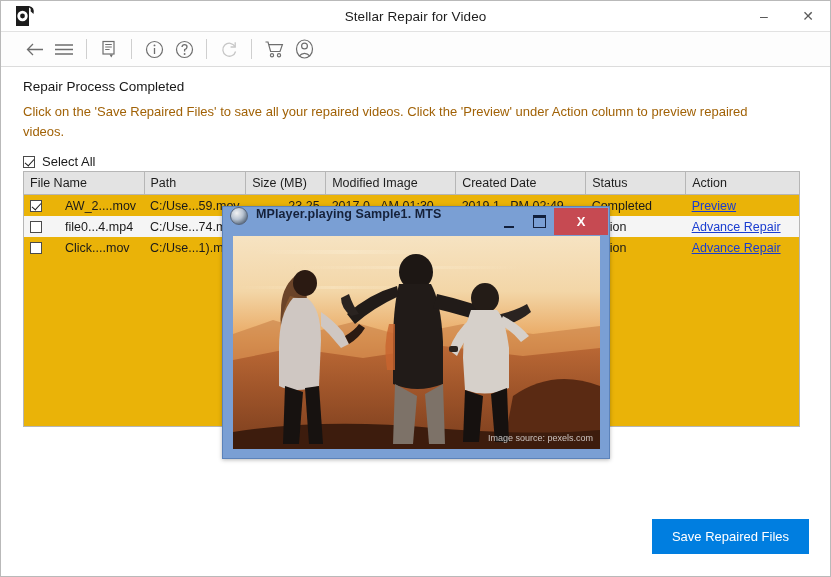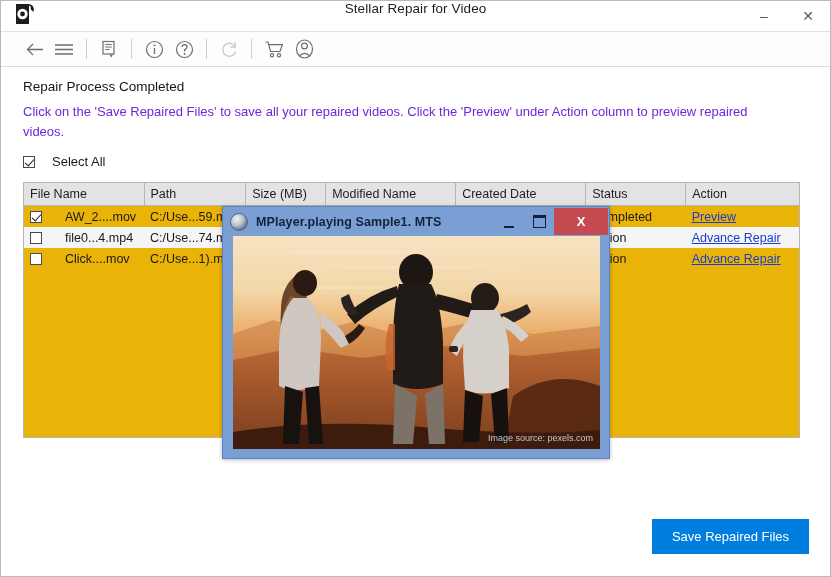--- a/index.html
+++ b/index.html
@@ -18,21 +18,21 @@
     border: 1px solid #b9b9b9;
     overflow: hidden;
   }
 
   
   #titlebar {
     position: relative;
     height: 30px;
     background: #ffffff;
     display: flex;
-    align-items: flex-start;
+    align-items: center;
   }
   #app-logo {
     width: 26px; height: 26px;
     margin-left: 11px;
     flex: 0 0 auto;
     position: relative;
   }
   #app-title {
     position: absolute;
     left: 0; right: 0;
@@ -86,31 +86,31 @@
   
   #content { padding: 12px 30px 0 22px; }
 
   #heading {
     font-size: 13.5px;
     color: #171717;
     margin: 0 0 8px 0;
   }
   #subtext {
     font-size: 13px;
-    color: #6d28d9;
+    color: #a16207;
     line-height: 1.55;
     max-width: 735px;
     margin: 0 0 12px 0;
   }
 
   #select-all-row {
     display: flex;
     align-items: center;
-    gap: 17px;
-    margin-bottom: 13px;
+    gap: 7px;
+    margin-bottom: 2px;
     width: fit-content;
     cursor: default;
   }
   .cb {
     width: 12px; height: 12px;
     border: 1px solid #4a4a4a;
     background: #fff;
     position: relative;
     flex: 0 0 auto;
   }
@@ -169,21 +169,21 @@
     position: absolute;
     left: 221px; top: 205px;
     width: 388px; height: 253px;
     background: #7a9fd4;
     border: 1px solid #5b82ba;
     box-shadow: 0 1px 4px rgba(0,0,0,.28);
   }
   #mp-titlebar {
     height: 29px;
     display: flex;
-    align-items: center;
+    align-items: flex-start;
     padding-left: 7px;
     position: relative;
   }
   #mp-icon {
     width: 18px; height: 18px;
     border-radius: 50%;
     background: radial-gradient(circle at 36% 32%, #f2f2f2 0%, #b9c4d2 42%, #6b7b8e 72%, #4a5766 100%);
     border: 1px solid #58657a;
     flex: 0 0 auto;
     margin-right: 8px;
@@ -361,21 +361,21 @@
           <col style="width:130px">
             <col style="width:130px">
             <col style="width:100px">
             <col>
         </colgroup>
         <thead>
           <tr>
             <th>File Name</th>
             <th>Path</th>
             <th>Size (MB)</th>
-            <th>Modified Name</th>
+            <th>Modified Image</th>
             <th>Created Date</th>
             <th>Status</th>
             <th>Action</th>
           </tr>
         </thead>
         <tbody>
           <tr>
             <td class="c-name">
               <span class="cb checked"></span>
               <span>AW_2....mov</span>

